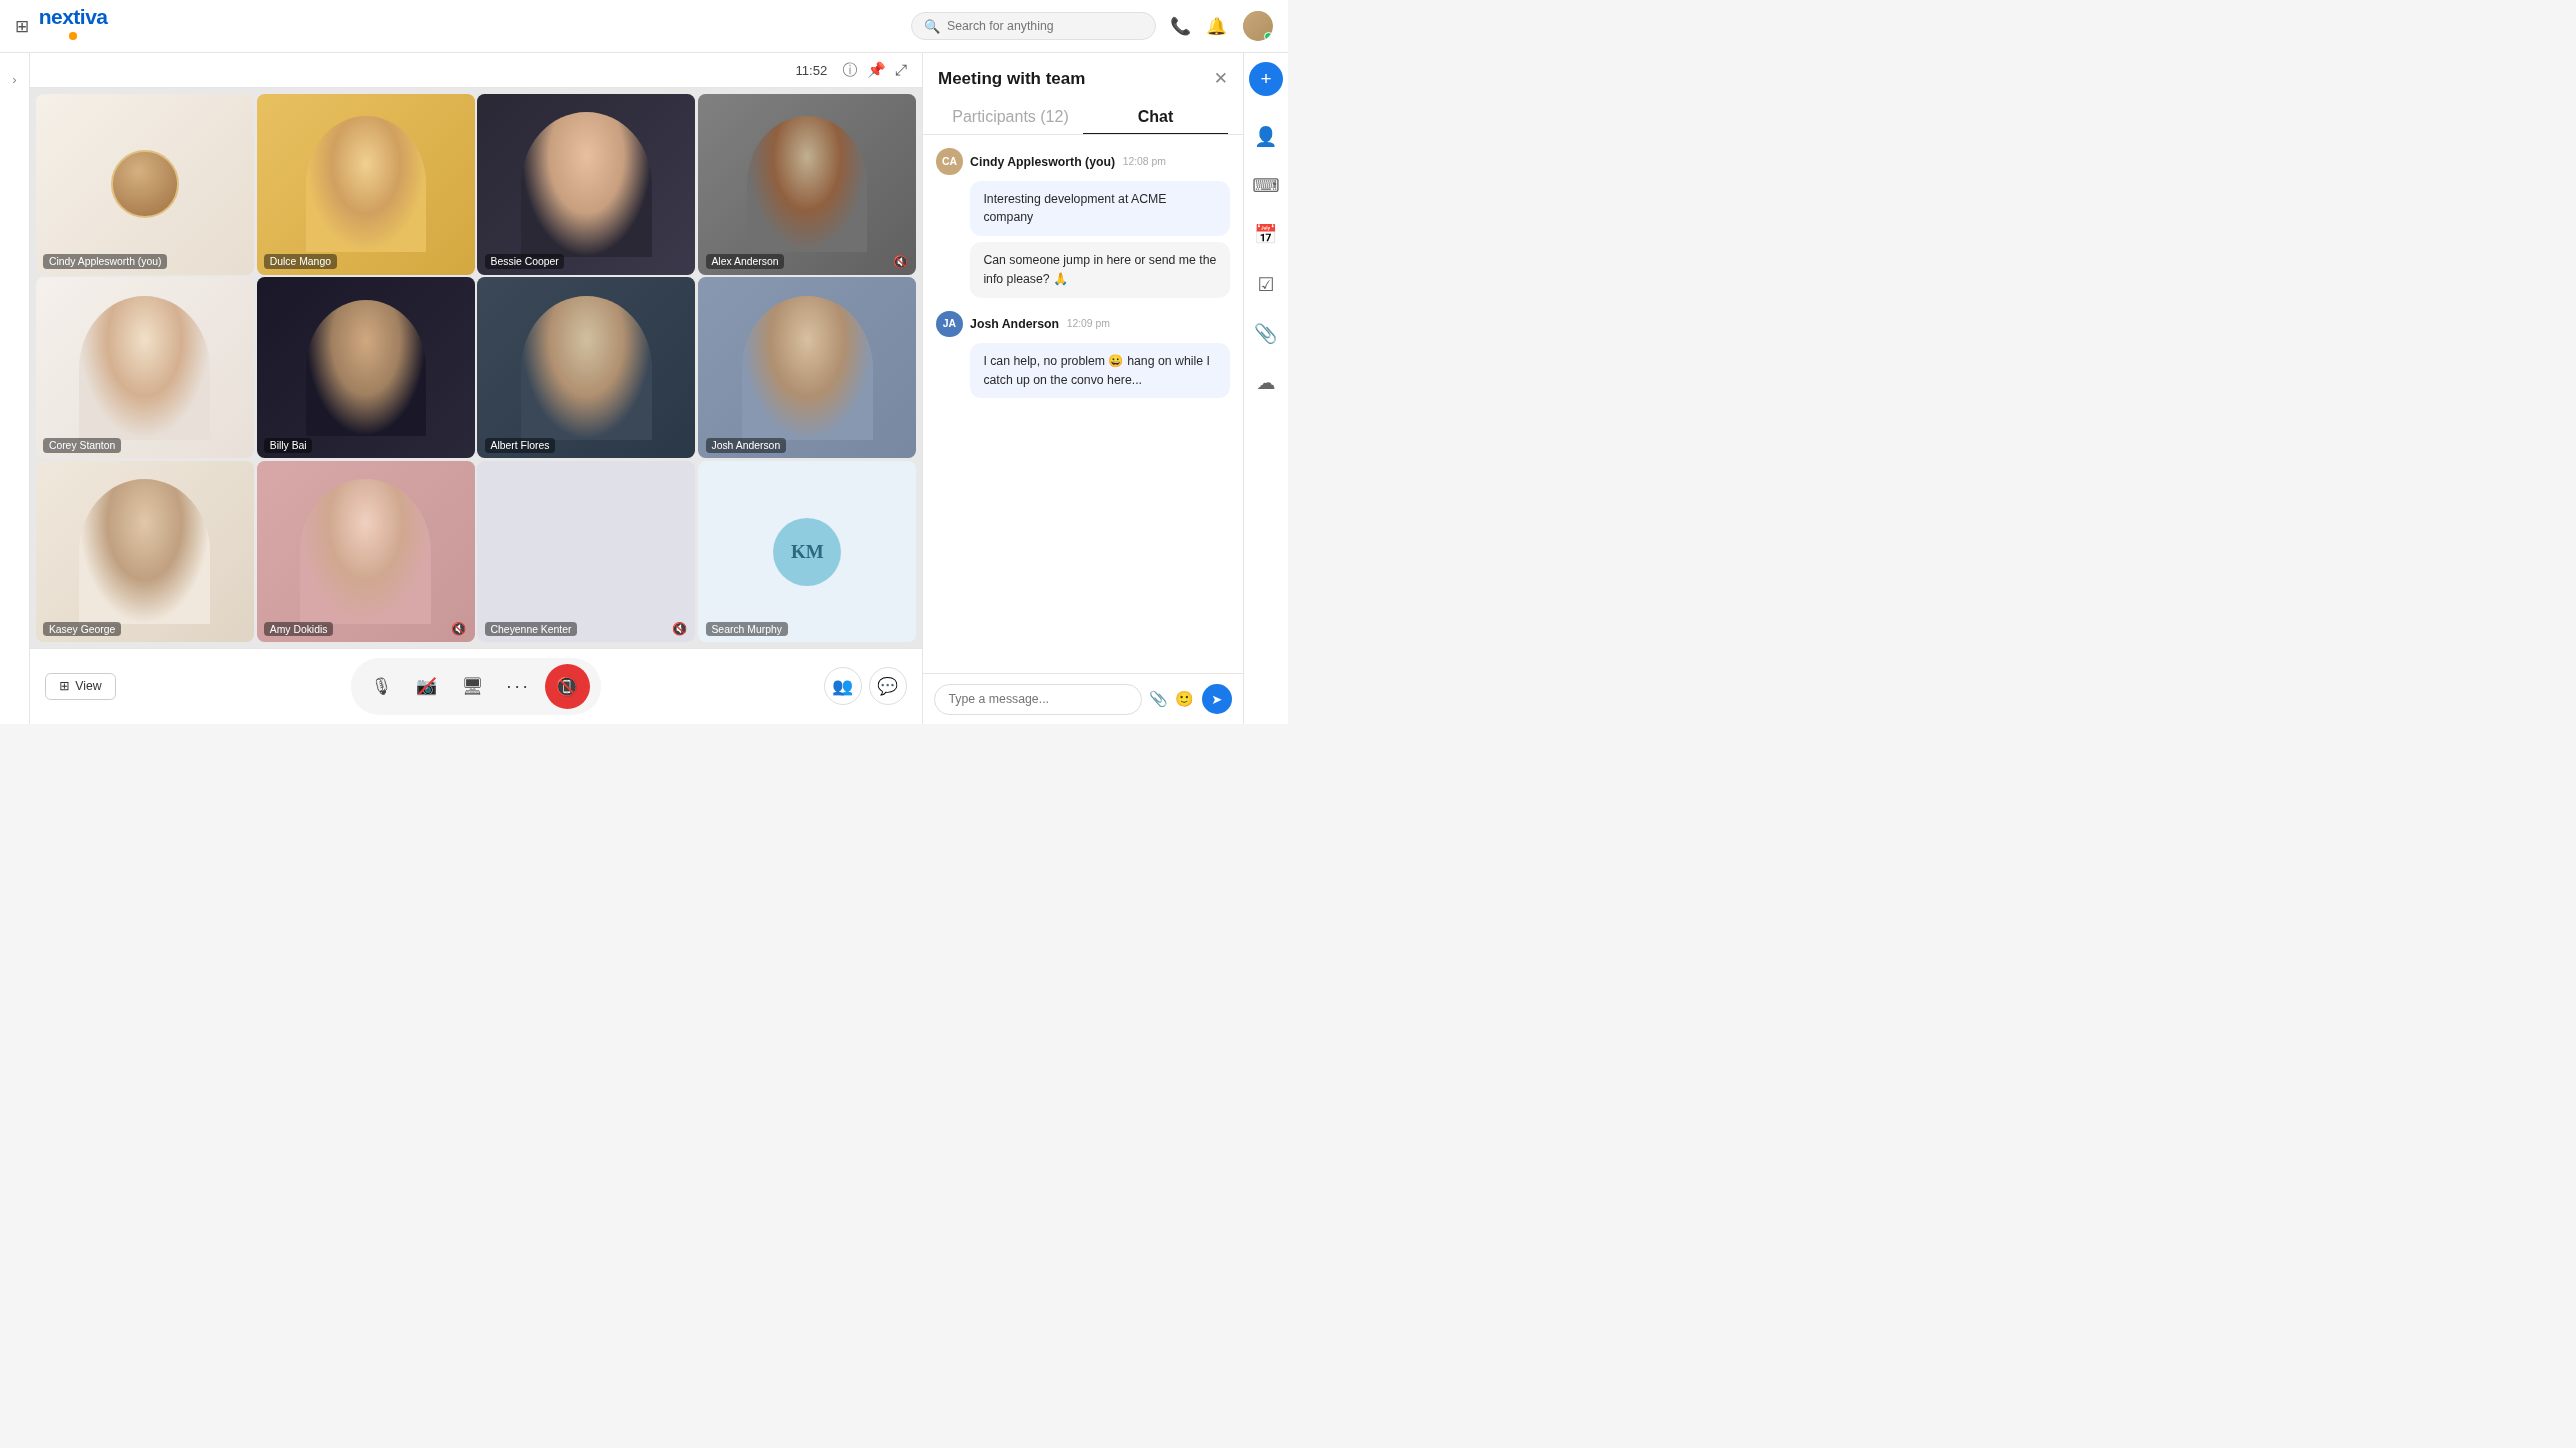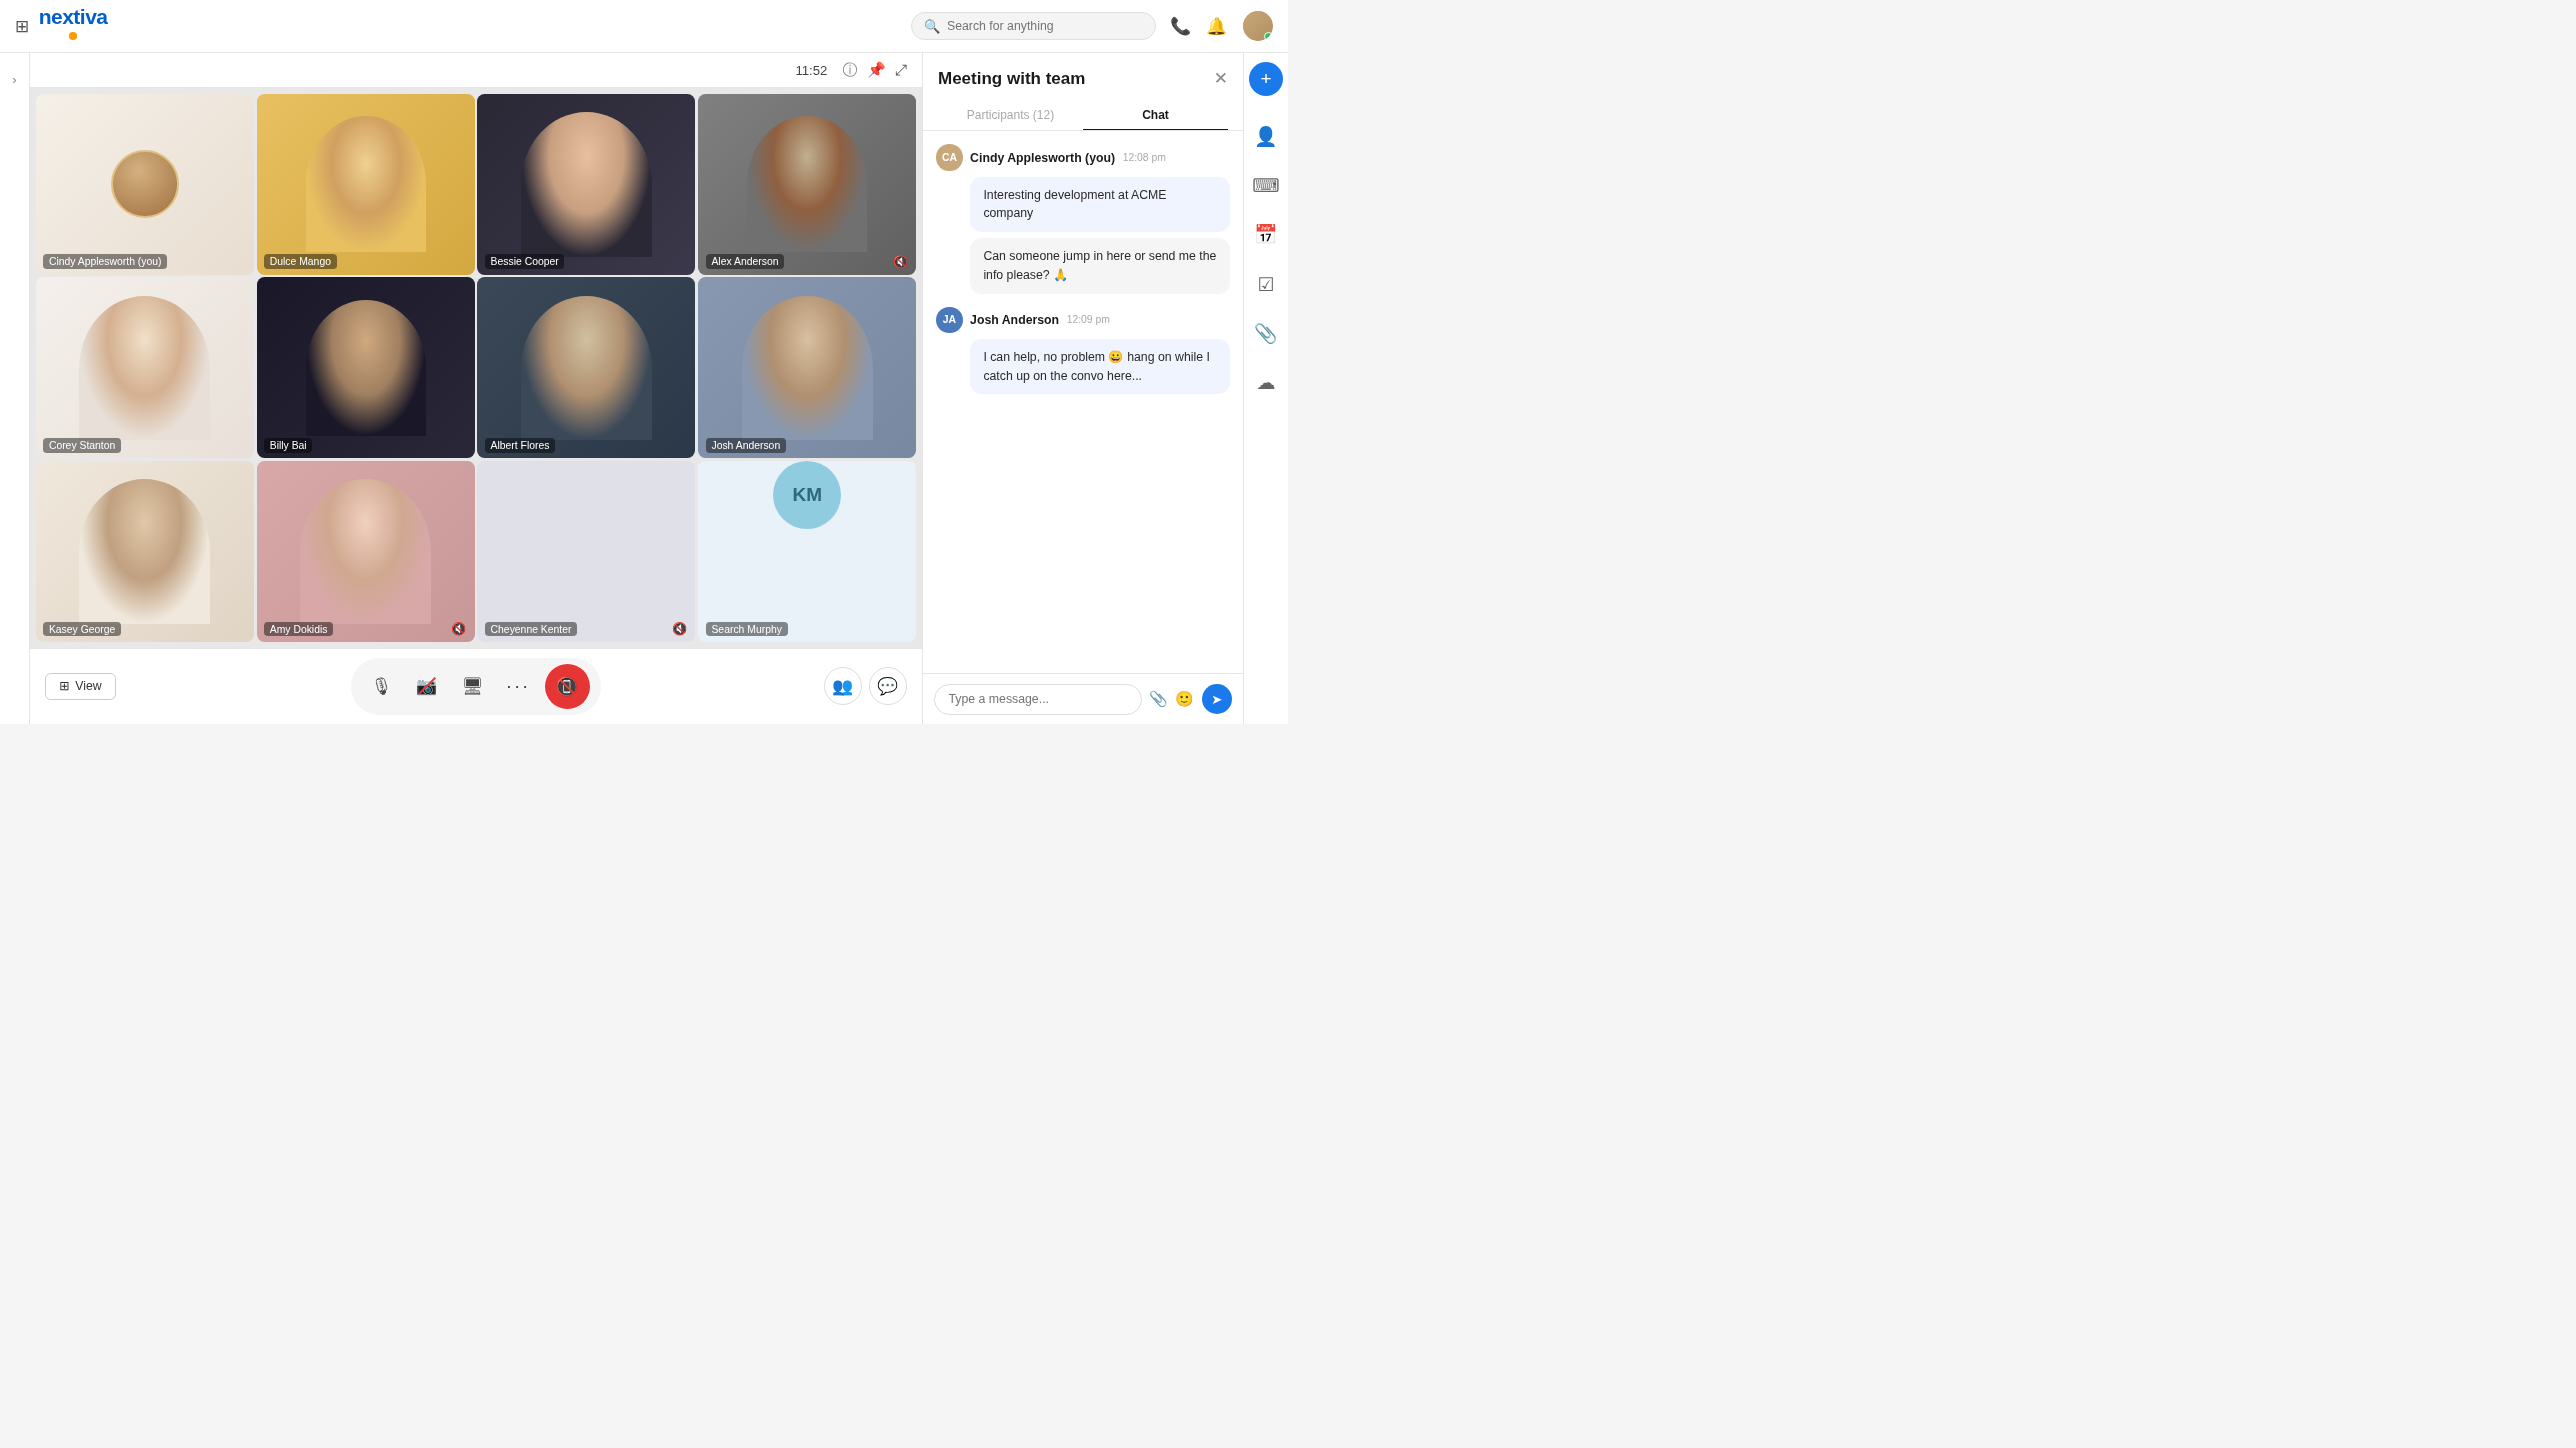--- a/index.html
+++ b/index.html
@@ -102,21 +102,21 @@
     .panel-header {
       padding: 15px 15px 0; border-bottom: 0.9px solid #e5e5e5;
     }
     .panel-title-row {
       display: flex; align-items: center; justify-content: space-between; margin-bottom: 11.3px;
     }
     .panel-title { font-size: 17px; font-weight: 700; color: #1a1a1a; }
     .panel-close { font-size: 17px; color: #888; cursor: pointer; border: none; background: none; }
     .panel-tabs { display: flex; gap: 0; }
     .panel-tab {
-      flex: 1; text-align: center; padding: 7.5px 0; font-size: 12px; cursor: pointer;
+      flex: 1; text-align: center; padding: 7.5px 0; font-size: 16px; cursor: pointer;
       color: #888; border-bottom: 1.9px solid transparent;
     }
     .panel-tab.active { color: #1a1a1a; font-weight: 600; border-bottom: 1.9px solid #1a1a1a; }
 
     
     .chat-area { flex: 1; overflow-y: auto; padding: 13.2px 13.2px; display: flex; flex-direction: column; gap: 13.2px; }
     .chat-msg { display: flex; flex-direction: column; gap: 5.7px; }
     .chat-meta { display: flex; align-items: center; gap: 7.5px; }
     .chat-avatar { width: 26.4px; height: 26.4px; border-radius: 50%; background: #c8a87a; flex-shrink: 0; display: flex; align-items: center; justify-content: center; color: #fff; font-size: 10.4px; font-weight: 600; }
     .chat-avatar-blue { background: #4a7abc; }
@@ -269,21 +269,21 @@
         <div style="position:absolute;inset:0;display:flex;align-items:center;justify-content:center;">
           <div style="width:68px;height:68px;border-radius:50%;background:linear-gradient(135deg,#6060a0,#5050808);overflow:hidden;display:flex;align-items:center;justify-content:center;">
             <div style="width:100%;height:100%;background:radial-gradient(circle at 40% 30%,#9898d0,#5050808);border-radius:50%;"></div>
           </div>
         </div>
         <div class="video-label">Cheyenne Kenter</div>
         <div class="video-mute-icon">🔇</div>
       </div>
 
       <div class="video-cell" style="background:#e8f2f8;display:flex;align-items:center;justify-content:center;">
-        <div style="position:absolute;inset:0;display:flex;align-items:flex-start;justify-content:center;">
+        <div style="position:absolute;inset:0;display:flex;align-items:center;justify-content:center;font-family:Liberation Serif, serif;">
           <div style="width:68px;height:68px;border-radius:50%;background:#90cce0;display:flex;align-items:center;justify-content:center;font-size:19px;font-weight:700;color:#2a6a80;">KM</div>
         </div>
         <div class="video-label">Search Murphy</div>
       </div>
 
     </div>
 
     <div class="video-controls">
       <button class="view-btn">
         <span>⊞</span>

